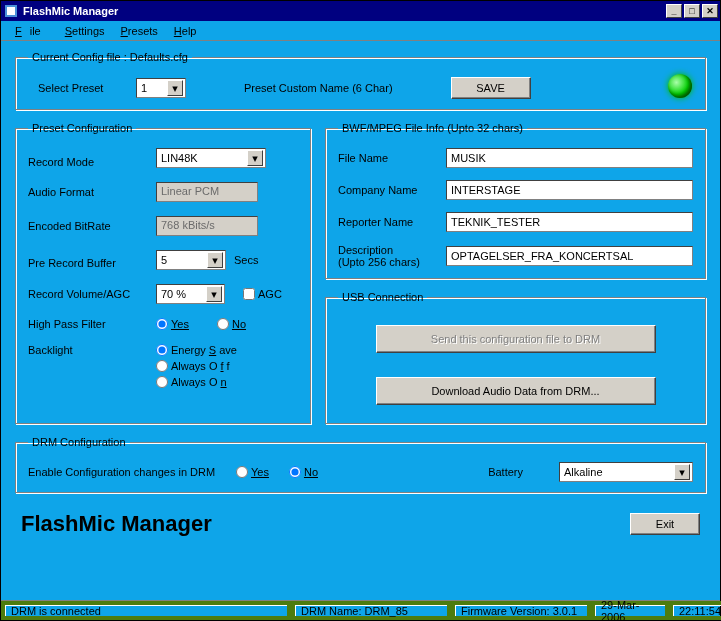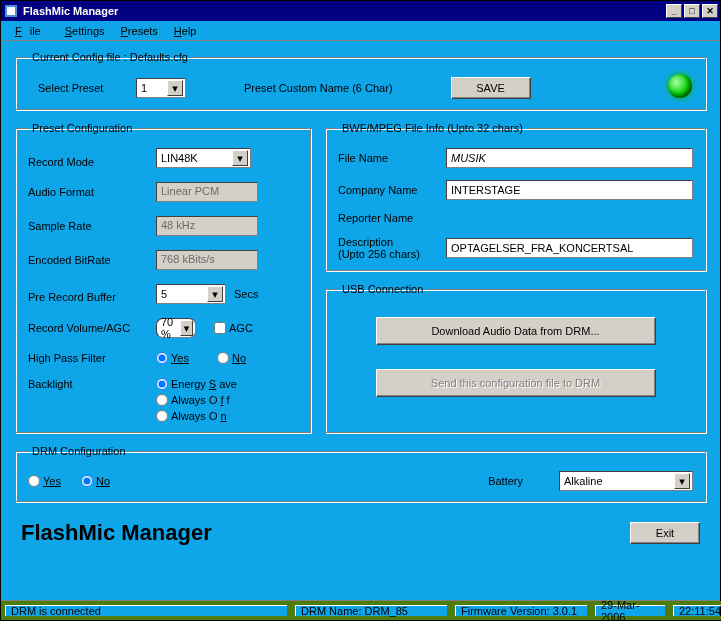--- a/index.html
+++ b/index.html
@@ -212,53 +212,49 @@
 
     <div class="led" style="position:absolute; right:28px; top:33px;"></div>
 
     <div style="display:flex; gap:14px;">
 
       <fieldset class="groupbox" style="flex:0 0 296px;">
         <legend>Preset Configuration</legend>
 
         <div class="row" style="margin-bottom:14px;align-items:flex-end;">
           <span class="label" style="width:120px;">Record Mode</span>
-          <div class="combo" style="width:95px;">
+          <div class="combo" style="width:110px;">
             <span>LIN48K</span>
             <span class="arrow">▾</span>
           </div>
         </div>
 
         <div class="row" style="margin-bottom:14px;">
           <span class="label" style="width:120px;">Audio Format</span>
           <div class="readonly" style="width:102px;">Linear PCM</div>
         </div>
 
-        <div class="row" style="margin-bottom:14px;">
-          <span class="label" style="width:120px;">Sample Rate</span>
-          <div class="readonly" style="width:102px;">48 kHz</div>
-        </div>
 
         <div class="row" style="margin-bottom:14px;">
           <span class="label" style="width:120px;">Encoded BitRate</span>
           <div class="readonly" style="width:102px;">768 kBits/s</div>
         </div>
 
         <div class="row" style="margin-bottom:14px;">
           <span class="label" style="width:120px;margin-top:6px;">Pre Record Buffer</span>
           <div class="combo" style="width:70px;">
             <span>5</span>
             <span class="arrow">▾</span>
           </div>
           <span class="label">Secs</span>
         </div>
 
         <div class="row" style="margin-bottom:14px;">
           <span class="label" style="width:120px;">Record Volume/AGC</span>
-          <div class="combo" style="width:40px;border-radius:7px;">
+          <div class="combo" style="width:69px;">
             <span>70 %</span>
             <span class="arrow">▾</span>
           </div>
           <label class="check" style="margin-left:10px;">
             <input type="checkbox" style=""> 
               <span>AGC</span>
           </label>
         </div>
 
         <div class="row" style="margin-bottom:14px;">
@@ -282,51 +278,53 @@
           </div>
         </div>
       </fieldset>
 
       <div style="flex:1; display:flex; flex-direction:column; gap:12px;">
 
         <fieldset class="groupbox">
           <legend>BWF/MPEG File Info (Upto 32 chars)</legend>
           <div class="row" style="margin-bottom:12px;">
             <span class="label" style="width:100px;">File Name</span>
-            <input class="textbox" style="flex: 1 1 0%; font-style: italic;" value="MUSIK">
+            <input class="textbox" style="flex: 1 1 0%;" value="MUSIK">
           </div>
           <div class="row" style="margin-bottom:12px;">
             <span class="label" style="width:100px;">Company Name</span>
             <input class="textbox" style="flex: 1 1 0%;" value="INTERSTAGE">
           </div>
           <div class="row" style="margin-bottom:12px;">
             <span class="label" style="width:100px;">Reporter Name</span>
+            <input class="textbox" style="flex: 1 1 0%;" value="TEKNIK_TESTER">
           </div>
           <div class="row">
             <div style="width:100px;">
               <div class="label">Description</div>
               <div class="label">(Upto 256 chars)</div>
             </div>
             <input class="textbox" style="flex: 1 1 0%;" value="OPTAGELSER_FRA_KONCERTSAL">
           </div>
         </fieldset>
 
         <fieldset class="groupbox" style="flex:1;">
           <legend>USB Connection</legend>
           <div style="display:flex; flex-direction:column; align-items:center; gap:24px; padding:8px 0;">
+            <button class="btn big disabled">Send this configuration file to DRM</button>
             <button class="btn big">Download Audio Data from DRM...</button>
-            <button class="btn big disabled">Send this configuration file to DRM</button>
           </div>
         </fieldset>
       </div>
     </div>
 
     <fieldset class="groupbox" style="margin-top:12px;">
       <legend>DRM Configuration</legend>
       <div class="row">
+        <span class="label" style="width:200px;">Enable Configuration changes in DRM</span>
         <label class="radio">
             <input type="radio" name="ec" style=""> 
             <u>Yes</u>
           </label>
         <label class="radio" style="margin-left:12px;">
             <input type="radio" name="ec" checked="" style=""> 
             <u>No</u>
           </label>
         <span style="flex:1;"></span>
         <span class="label">Battery</span>

